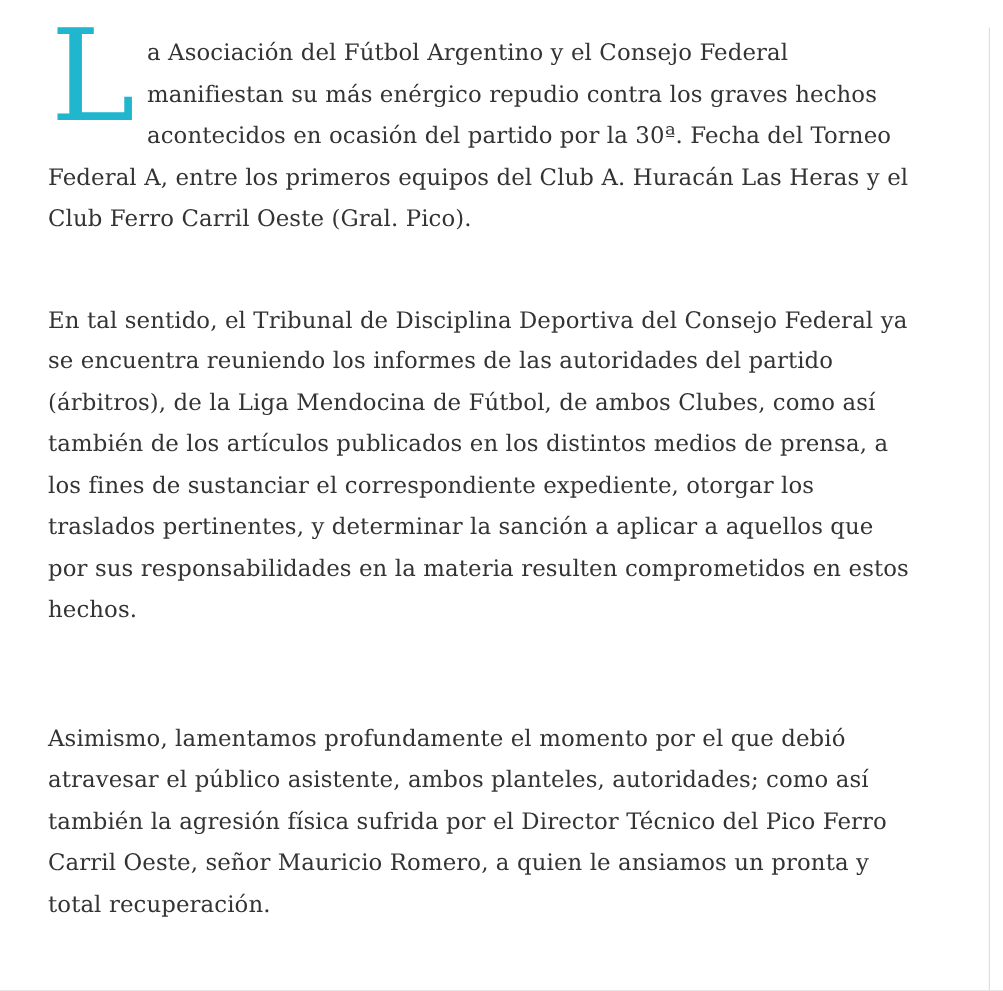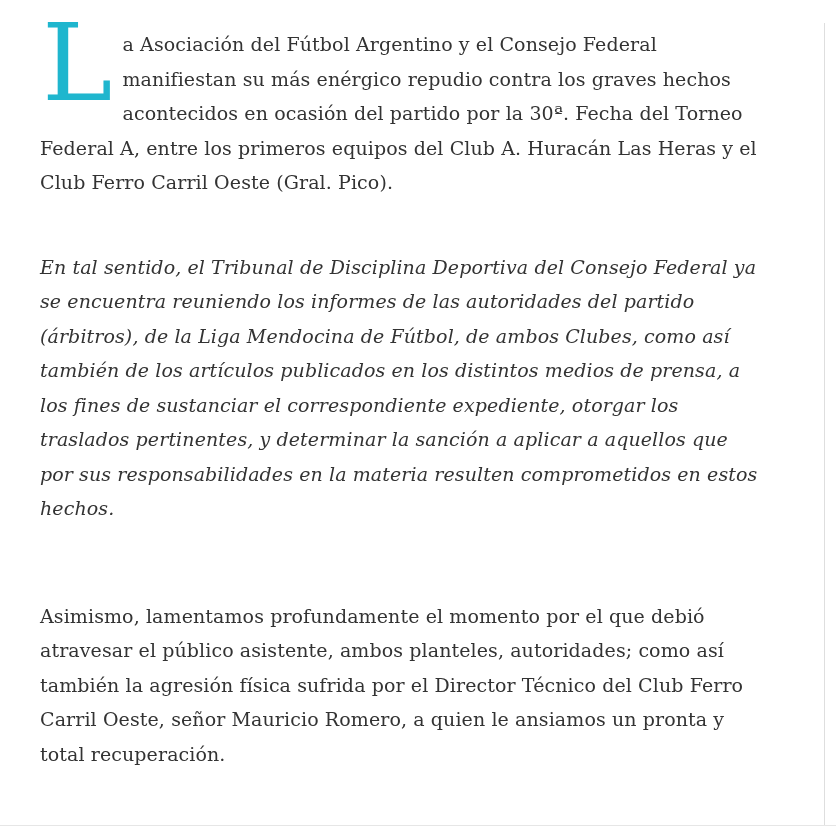--- a/index.html
+++ b/index.html
@@ -23,21 +23,20 @@
   }
   .article p {
     margin: 0 0 50px 0;
     font-size: 19px;
     line-height: 34.5px;
     letter-spacing: 0.1px;
     text-align: left;
   }
   .article p:nth-of-type(2) {
     margin-bottom: 73px;
-    font-style: italic;
   }
   .dropcap {
     float: left;
     font-family: "DejaVu Serif", "Liberation Serif", serif;
     font-size: 106px;
     line-height: 70px;
     font-weight: normal;
     margin: 2px 10px 0 2px;
     color: #1fb6ce;
   }
@@ -57,18 +56,18 @@
     height: 1px;
     background: #e6e6e6;
   }
 </style>
 </head>
 <body>
 
 <div class="article">
   <p><span class="dropcap" style="color: rgb(31, 182, 206);">L</span><span>a Asociación del Fútbol Argentino y el Consejo Federal manifiestan su más enérgico repudio contra los graves hechos acontecidos en ocasión del partido por la 30ª. Fecha del Torneo Federal A, entre los primeros equipos del Club A. Huracán Las Heras y el Club Ferro Carril Oeste (Gral. Pico).</span></p>
   <p>En tal sentido, el Tribunal de Disciplina Deportiva del Consejo Federal ya se encuentra reuniendo los informes de las autoridades del partido (árbitros), de la Liga Mendocina de Fútbol, de ambos Clubes, como así también de los artículos publicados en los distintos medios de prensa, a los fines de sustanciar el correspondiente expediente, otorgar los traslados pertinentes, y determinar la sanción a aplicar a aquellos que por sus responsabilidades en la materia resulten comprometidos en estos hechos.</p>
-  <p>Asimismo, lamentamos profundamente el momento por el que debió atravesar el público asistente, ambos planteles, autoridades; como así también la agresión física sufrida por el Director Técnico del Club Ferro Carril Oeste, señor Mauricio Romero, a quien le ansiamos un pronta y total recuperación.</p>
+  <p>Asimismo, lamentamos profundamente el momento por el que debió atravesar el público asistente, ambos planteles, autoridades; como así también la agresión física sufrida por el Director Técnico del Pico Ferro Carril Oeste, señor Mauricio Romero, a quien le ansiamos un pronta y total recuperación.</p>
   <p>Continuaremos trabajando día a día para seguir combatiendo esta clase de acontecimientos provacados por unos pocos inadaptados que no hacen más que empañar la verdadera fiesta que genera un partido de fútbol.</p>
 </div>
 
 <div class="column-divider"></div>
 <div class="bottom-border"></div>
 
 </body></html>

